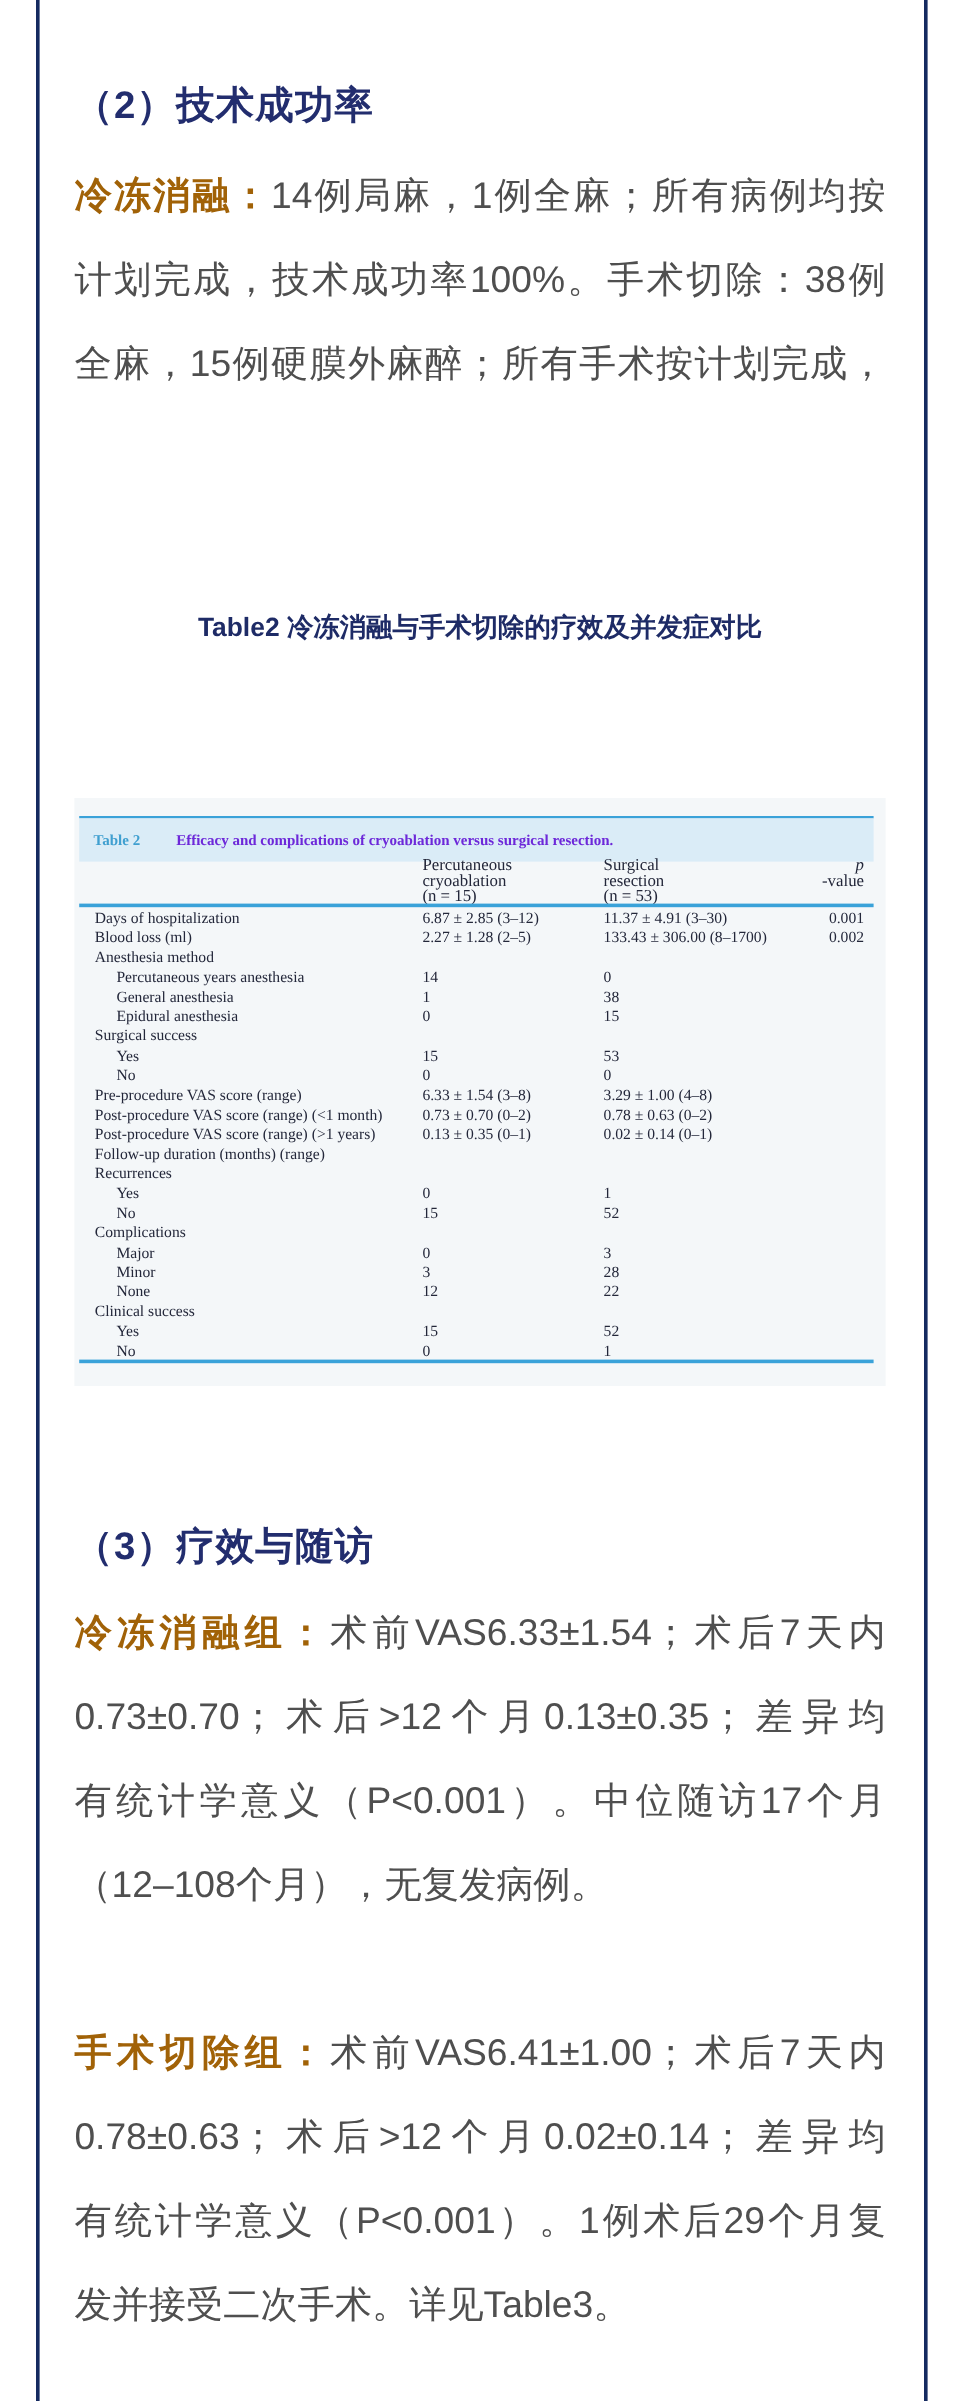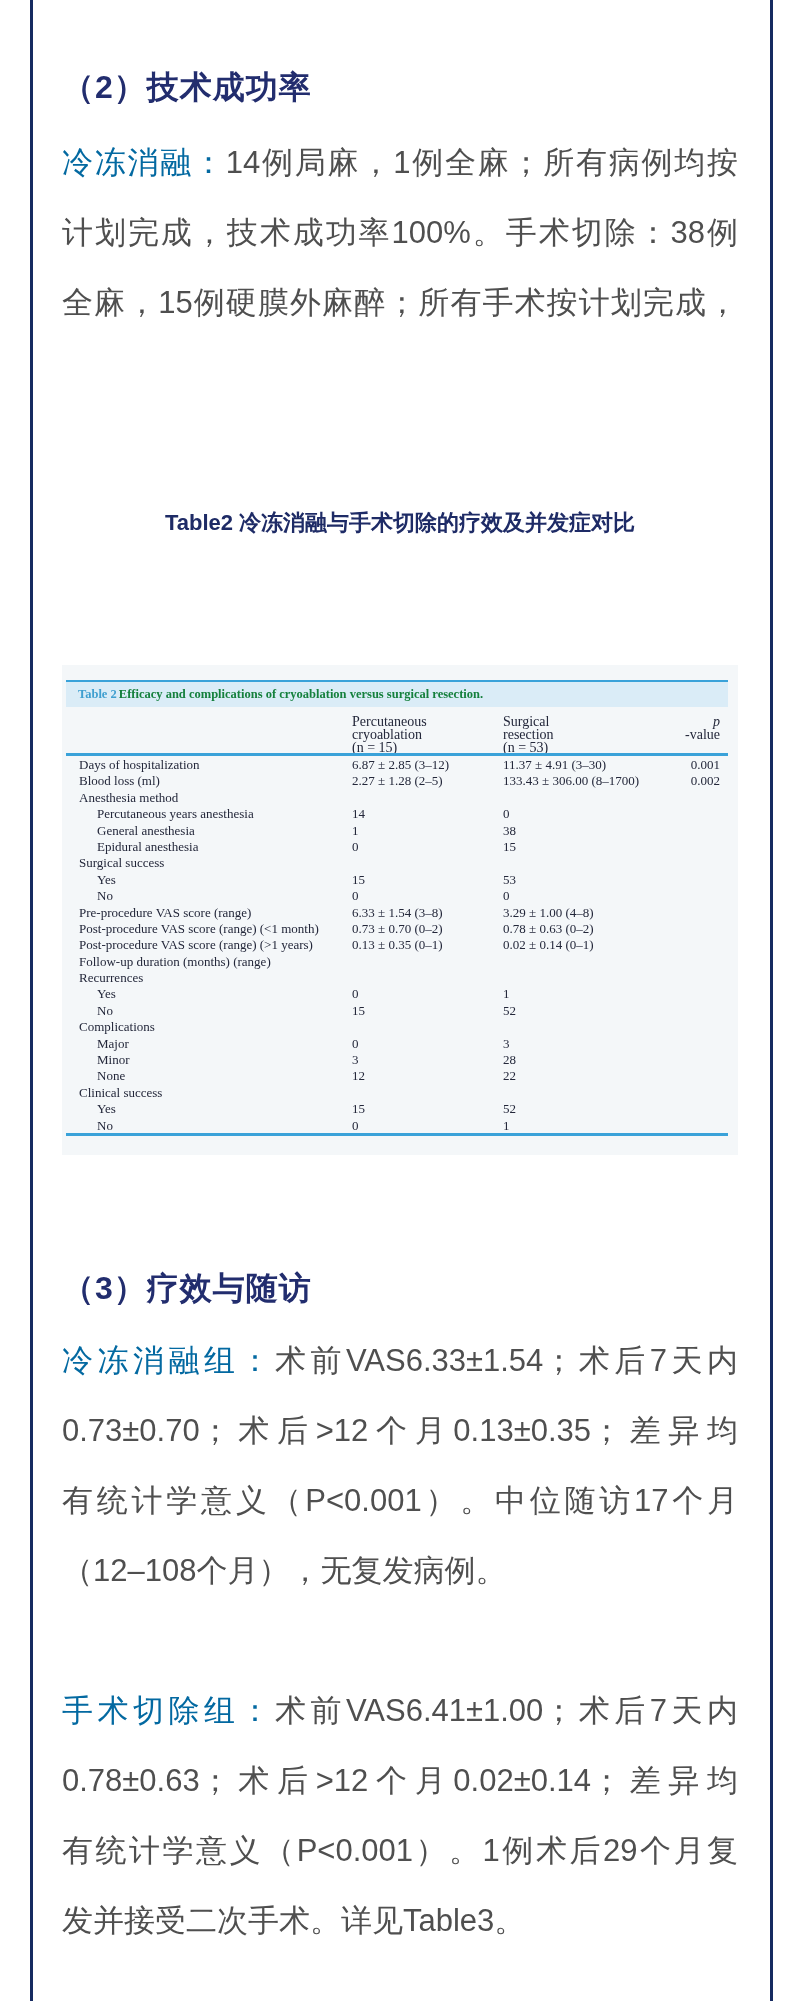--- a/index.html
+++ b/index.html
@@ -12,42 +12,42 @@
   .vborder.right{left:770px;}
 
   .h-sec{
     position:absolute;left:62px;width:676px;
     font-size:32px;font-weight:bold;color:#222d6e;line-height:40px;
     letter-spacing:1px;
   }
   .para{position:absolute;left:62px;width:676px;color:#4f4f4f;font-size:31px;line-height:70px;}
   .para .line{white-space:nowrap;text-align:justify;text-align-last:justify;}
   .para .line.last{text-align-last:left;}
-  .para .lead{font-weight:normal;color:#0369a1;margin-top:44px;}
+  .para .lead{font-weight:bold;color:#a16207;margin-top:44px;}
 
   .tcaption{
     position:absolute;left:62px;top:503px;width:676px;text-align:center;
     font-size:22px;font-weight:bold;color:#1e2b66;line-height:40px;
   }
 
   
   .figure{
     position:absolute;left:62px;top:665px;width:676px;height:490px;
     background:#f4f7f9;font-family:"Liberation Serif","DejaVu Serif",serif;color:#23273a;
   }
   .f-line{position:absolute;left:4px;right:10px;background:#3aa2d9;}
   .f-top{top:15px;height:2px;}
   .f-mid{top:88px;height:3px;}
   .f-bot{top:468px;height:3px;}
   .f-band{
-    position:absolute;top:17px;left:4px;right:10px;height:25px;background:#daecf7;
+    position:absolute;top:17px;left:4px;right:10px;height:36px;background:#daecf7;
     display:flex;align-items:center;font-size:12.5px;font-weight:bold;
   }
   .f-band .flabel{color:#3f9fd0;margin-left:12px;}
-  .f-band .ftitle{color:#15803d;margin-left:2px;}
+  .f-band .ftitle{color:#6d28d9;margin-left:30px;}
   .f-grid{display:grid;grid-template-columns:273px 151px 151px 1fr;padding-left:13px;}
   .f-head{position:absolute;top:50px;left:4px;right:10px;font-weight:normal;font-size:14px;line-height:13px;}
   .f-head .hcell span{display:block;}
   .f-head .hp{text-align:right;padding-right:8px;}
   .f-head .hp i{font-style:italic;}
   .f-rows{position:absolute;top:92px;left:4px;right:10px;font-size:13px;}
   .trow{height:16.4px;line-height:16.4px;}
   .trow .tlab{overflow:hidden;white-space:nowrap;}
   .trow .tlab.ind{padding-left:18px;}
   .trow .tp{text-align:right;padding-right:8px;}

